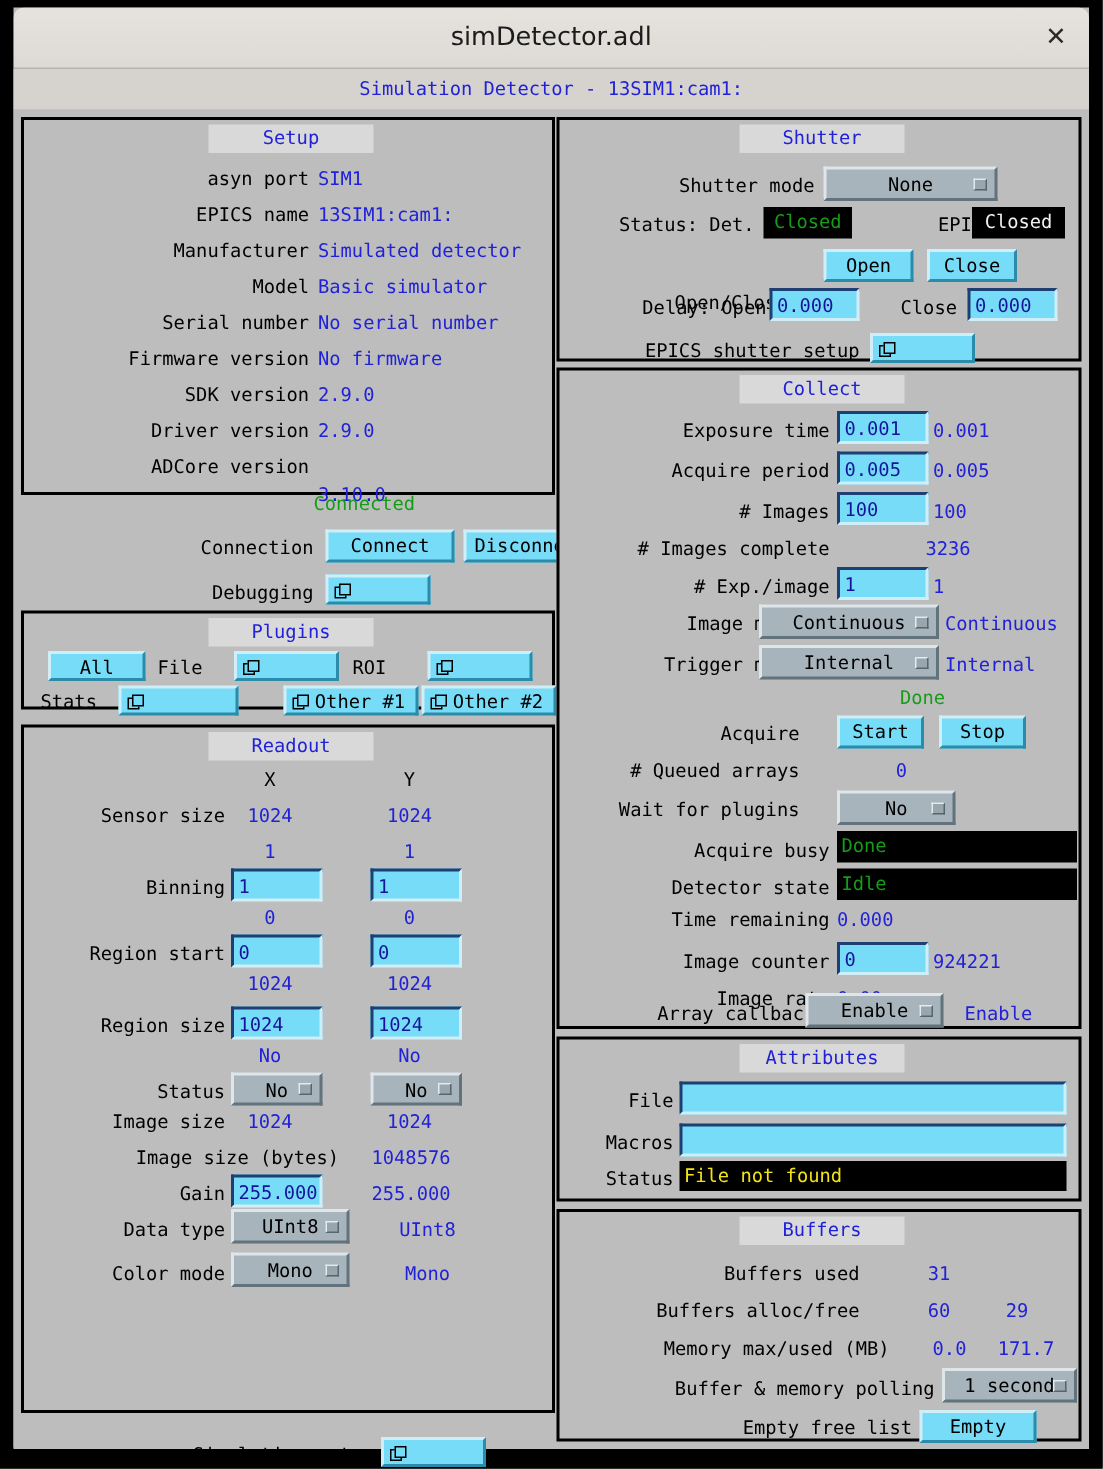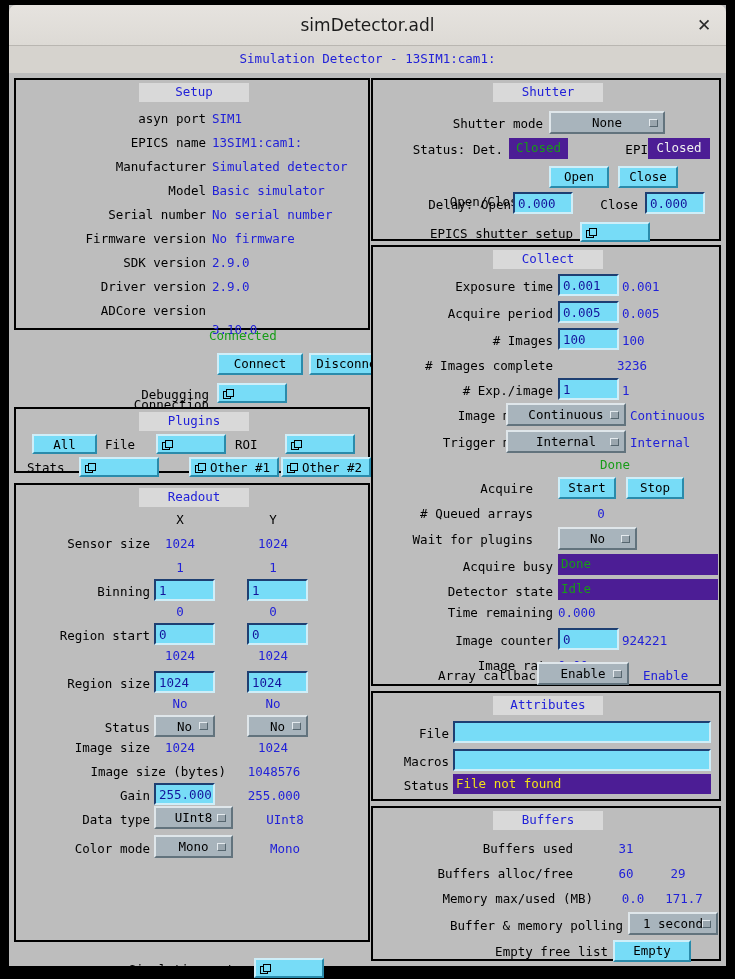--- a/index.html
+++ b/index.html
@@ -26,21 +26,21 @@
   .val{position:absolute;font-size:12.5px;color:#2121d8;white-space:nowrap;text-align:center;}
   .val.green{color:#179c17;}
 
   
   .tfield{position:absolute;box-sizing:border-box;background:#77dcf7;
           border-top:2px solid #1e3f72;border-left:2px solid #1e3f72;
           border-right:2px solid #cfeef8;border-bottom:2px solid #cfeef8;
           font-size:12.5px;color:#14149b;padding-left:3px;line-height:19px;overflow:hidden;}
 
   
-  .robox{position:absolute;box-sizing:border-box;background:#4c1d95;font-size:12.5px;
+  .robox{position:absolute;box-sizing:border-box;background:#000000;font-size:12.5px;
          line-height:19px;padding-left:3px;color:#179c17;overflow:hidden;}
   .robox.white{color:#f0f0f0;}
   .robox.yellow{color:#f2e21a;}
 
   
   .btn{position:absolute;box-sizing:border-box;background:#77dcf7;
        border-top:2px solid #cfeef8;border-left:2px solid #cfeef8;
        border-right:2px solid #2a8bab;border-bottom:2px solid #2a8bab;
        font-size:12.5px;color:#000;text-align:center;line-height:18px;cursor:pointer;overflow:hidden;}
 
@@ -105,21 +105,21 @@
       <div class="val" style="left:196px;top:175px;width:160px;text-align:left;">2.9.0</div>
 
       <div class="lbl" style="left:30px;top:199px;width:160px;">Driver version</div>
       <div class="val" style="left:196px;top:199px;width:160px;text-align:left;">2.9.0</div>
 
       <div class="lbl" style="left:30px;top:223px;width:160px;">ADCore version</div>
       <div class="val" style="left:196px;top:223px;width:160px;text-align:left;margin-top:19px;">3.10.0</div>
     </div>
 
     <div class="val green" style="left:200px;top:255px;width:120px;text-align:left;">Connected</div>
-    <div class="lbl" style="left:50px;top:284px;width:150px;margin-top:40px;">Connection</div>
+    <div class="lbl" style="left:50px;top:284px;width:150px;">Connection</div>
     <div class="btn" style="left:208px;top:280px;width:86px;height:22px;">Connect</div>
     <div class="btn" style="left:300px;top:280px;width:90px;height:22px;">Disconnect</div>
 
     <div class="lbl" style="left:50px;top:314px;width:150px;">Debugging</div>
     <div class="rdbtn" style="left:208px;top:310px;width:70px;height:20px;">
       <span class="rdglyph">
           <i class="a"></i>
           <i class="b"></i>
         </span>
     </div>

